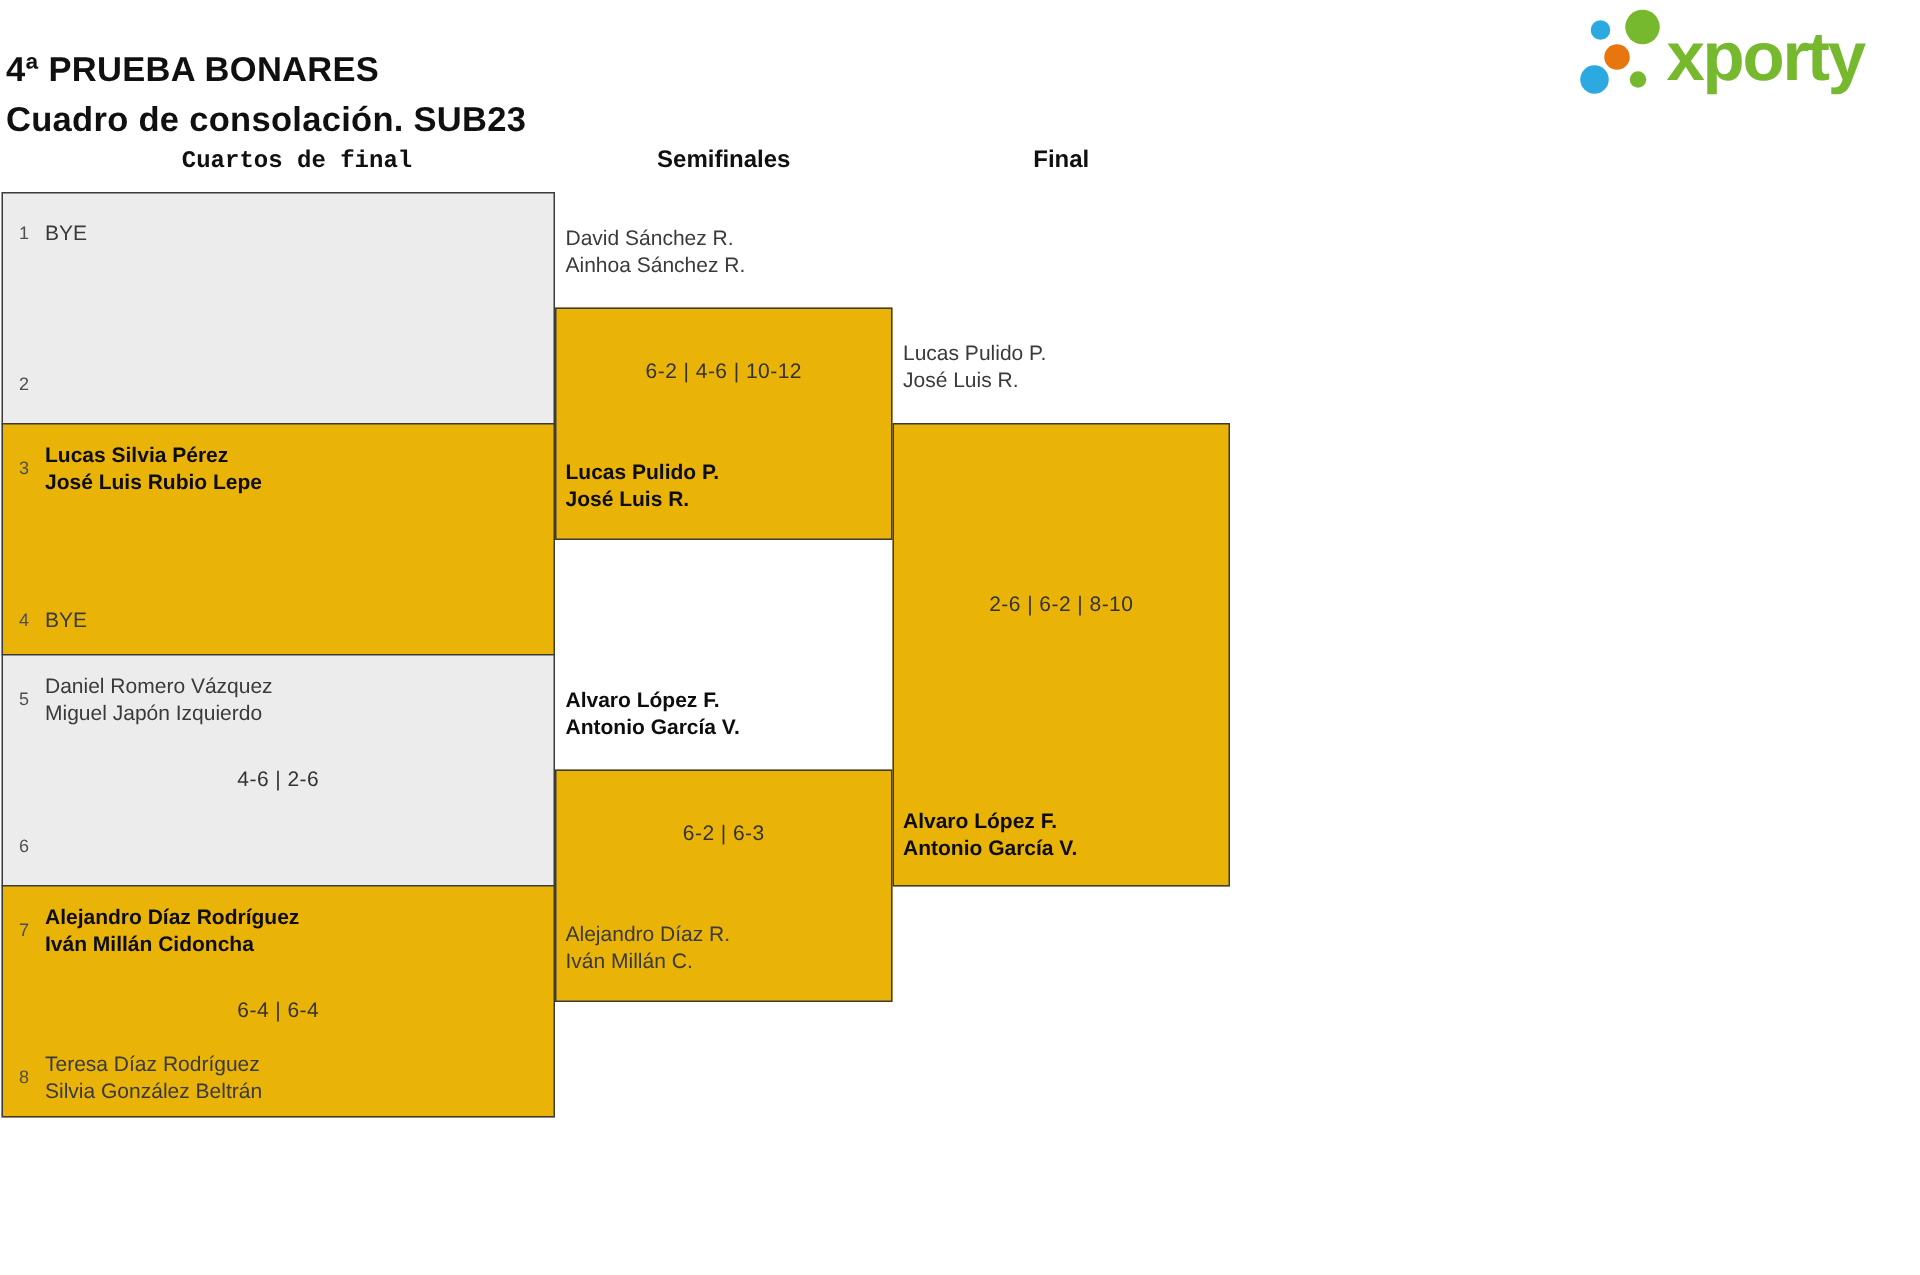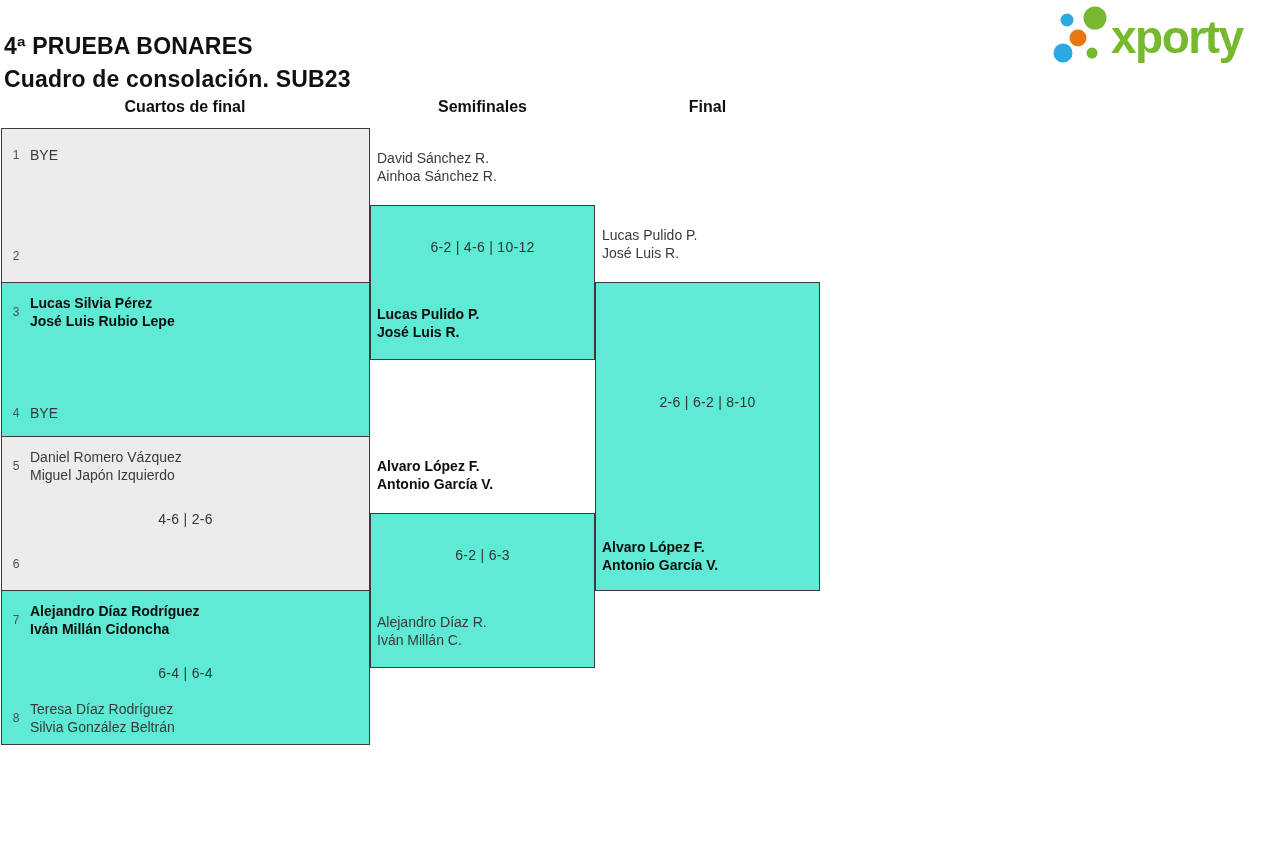--- a/index.html
+++ b/index.html
@@ -21,28 +21,28 @@
   .logo .wordmark {
     position:absolute; left:66px; top:0; height:70px; line-height:74px;
     font-size:46px; font-weight:800; color:#76b82e; letter-spacing:-1.5px;text-align:right;
   }
 
   
   .col-header {
     position:absolute; top:96px; height:22px; line-height:22px;
     font-size:16px; font-weight:700; color:#101010; text-align:center;
   }
-  .col-qf { left:0;   width:370px; }
+  .col-qf { left:13px;   width:370px;font-family:Liberation Mono, monospace; }
   .col-sf { left:370px; width:225px; }
   .col-f  { left:595px; width:225px; }
 
   
   .box {
     position:absolute; box-sizing:border-box;
-    border:1px solid #3b3b3b; background:#5eead4;
+    border:1px solid #3b3b3b; background:#eab308;
   }
   .box.shaded { background:#ececec; }
 
   .team-row {
     position:absolute; left:0; right:0;
     display:flex; align-items:center; padding-left:6px;
   }
   .seed {
     flex:none; width:16px; text-align:center;
     font-size:12px; color:#4f4f4f;

